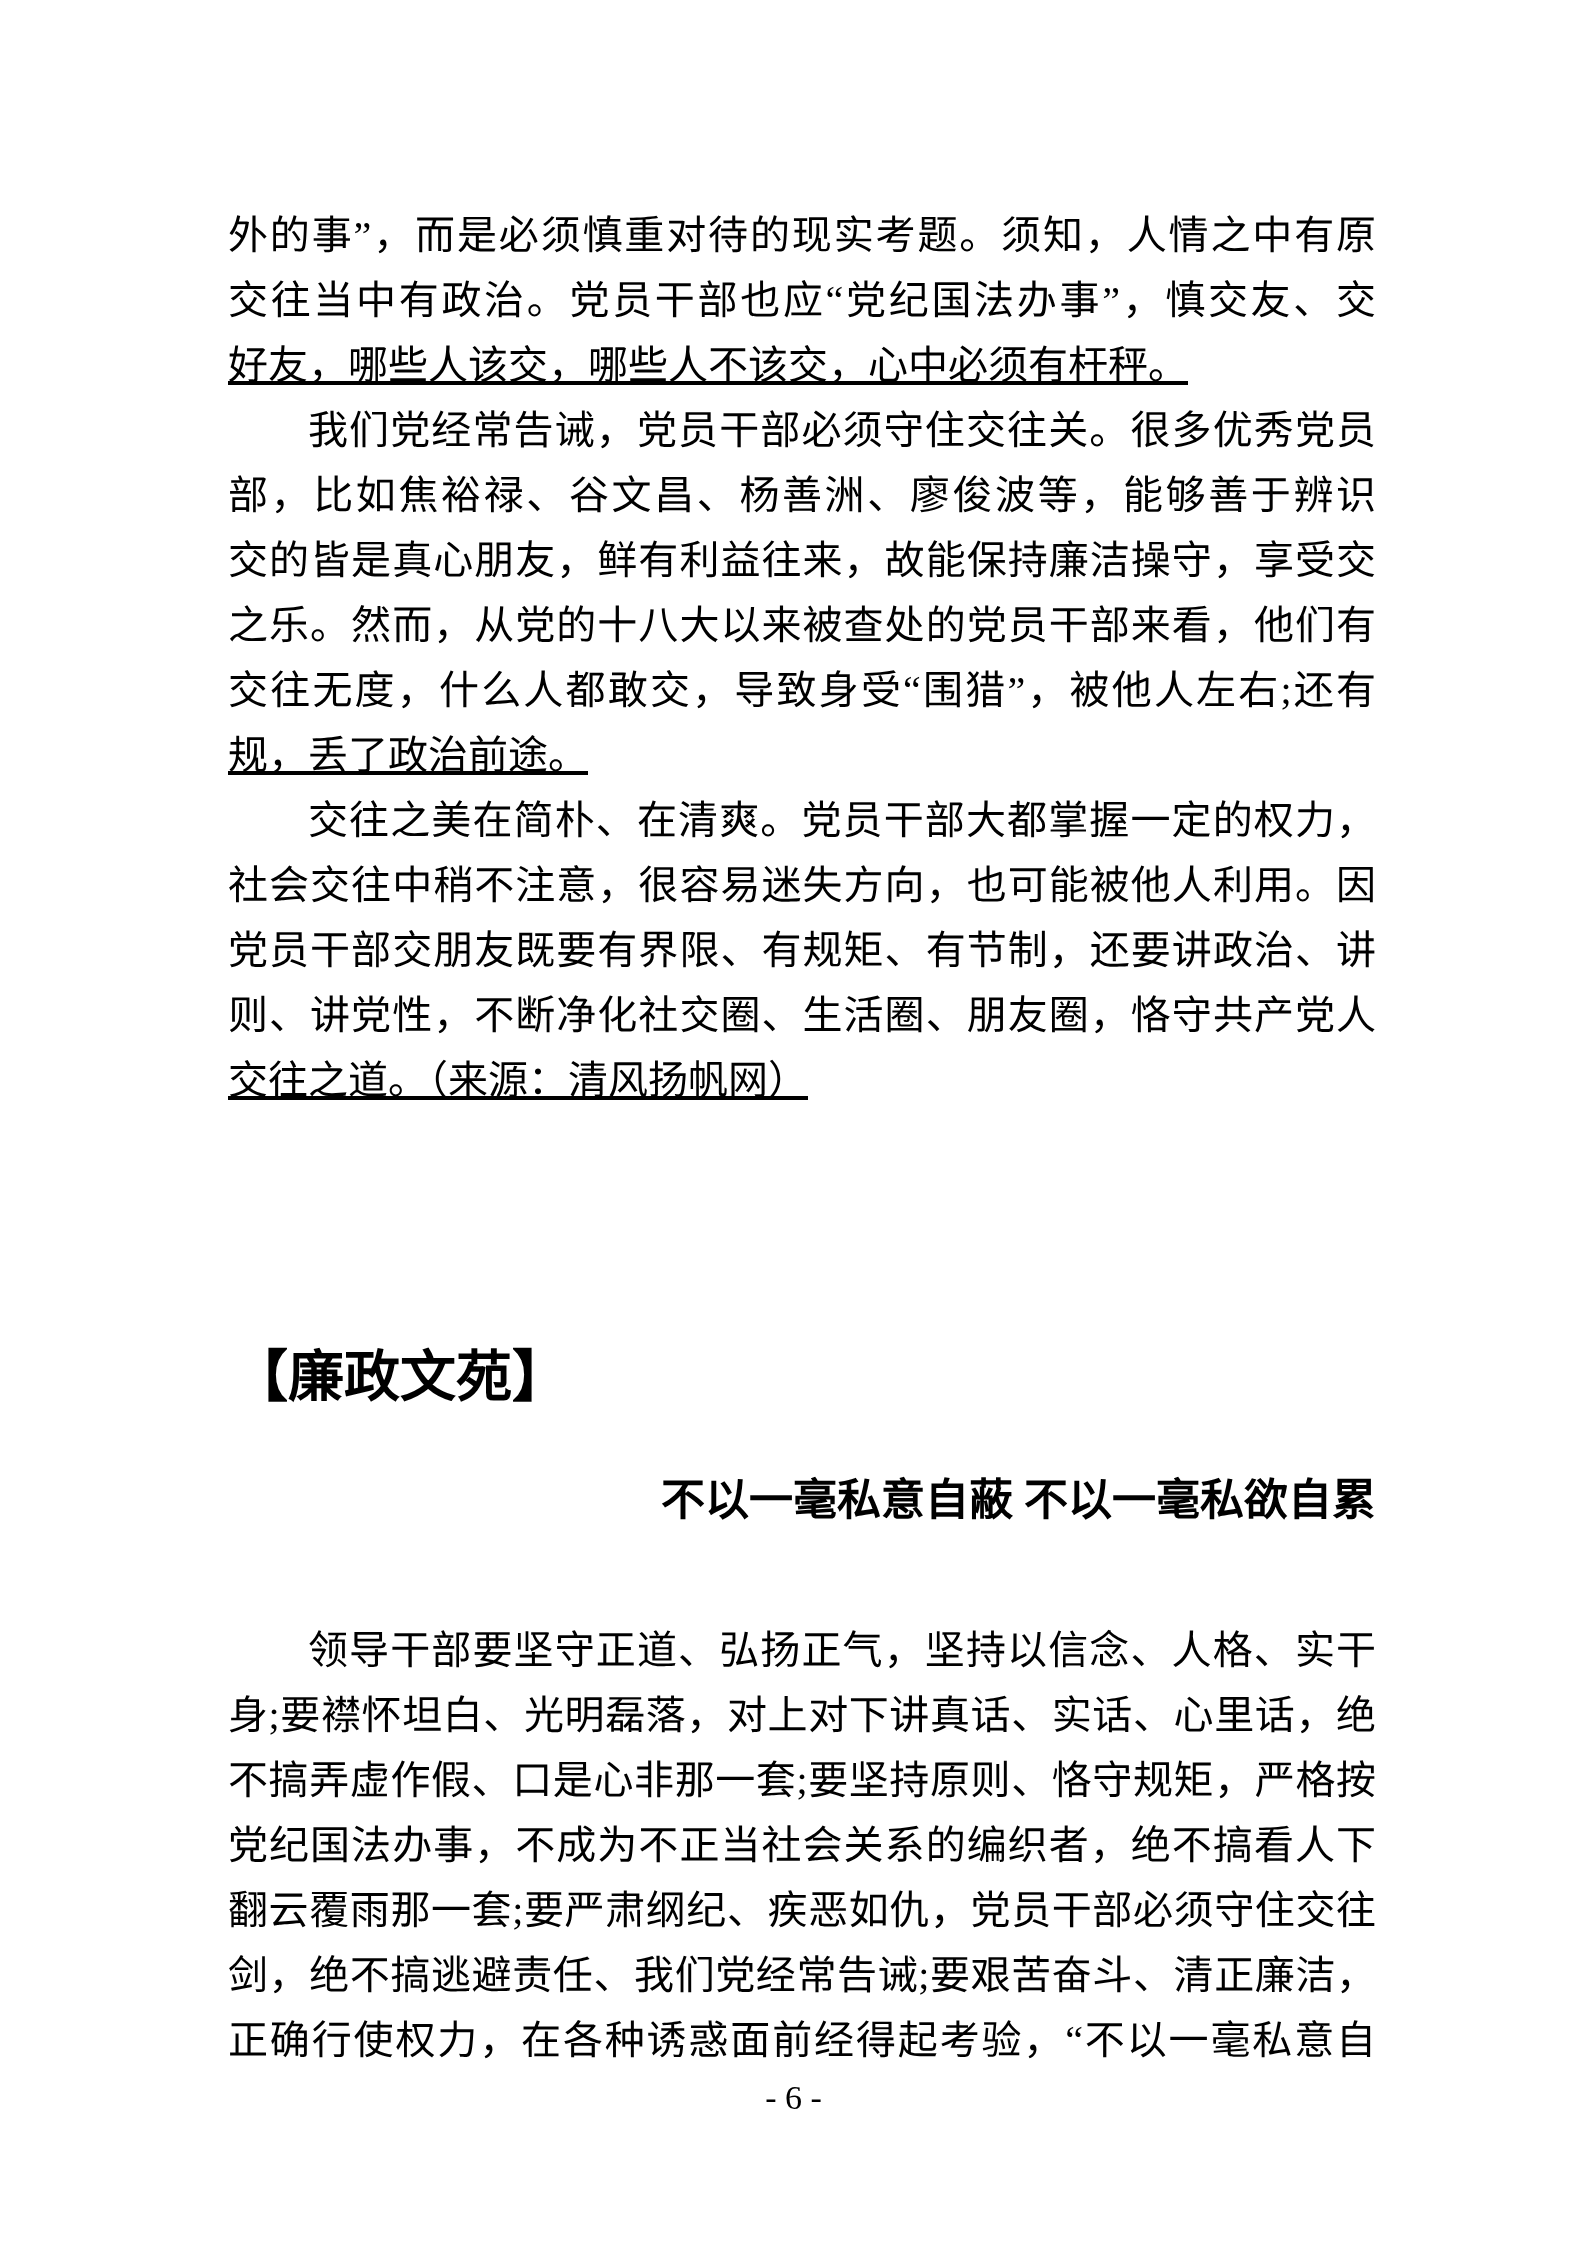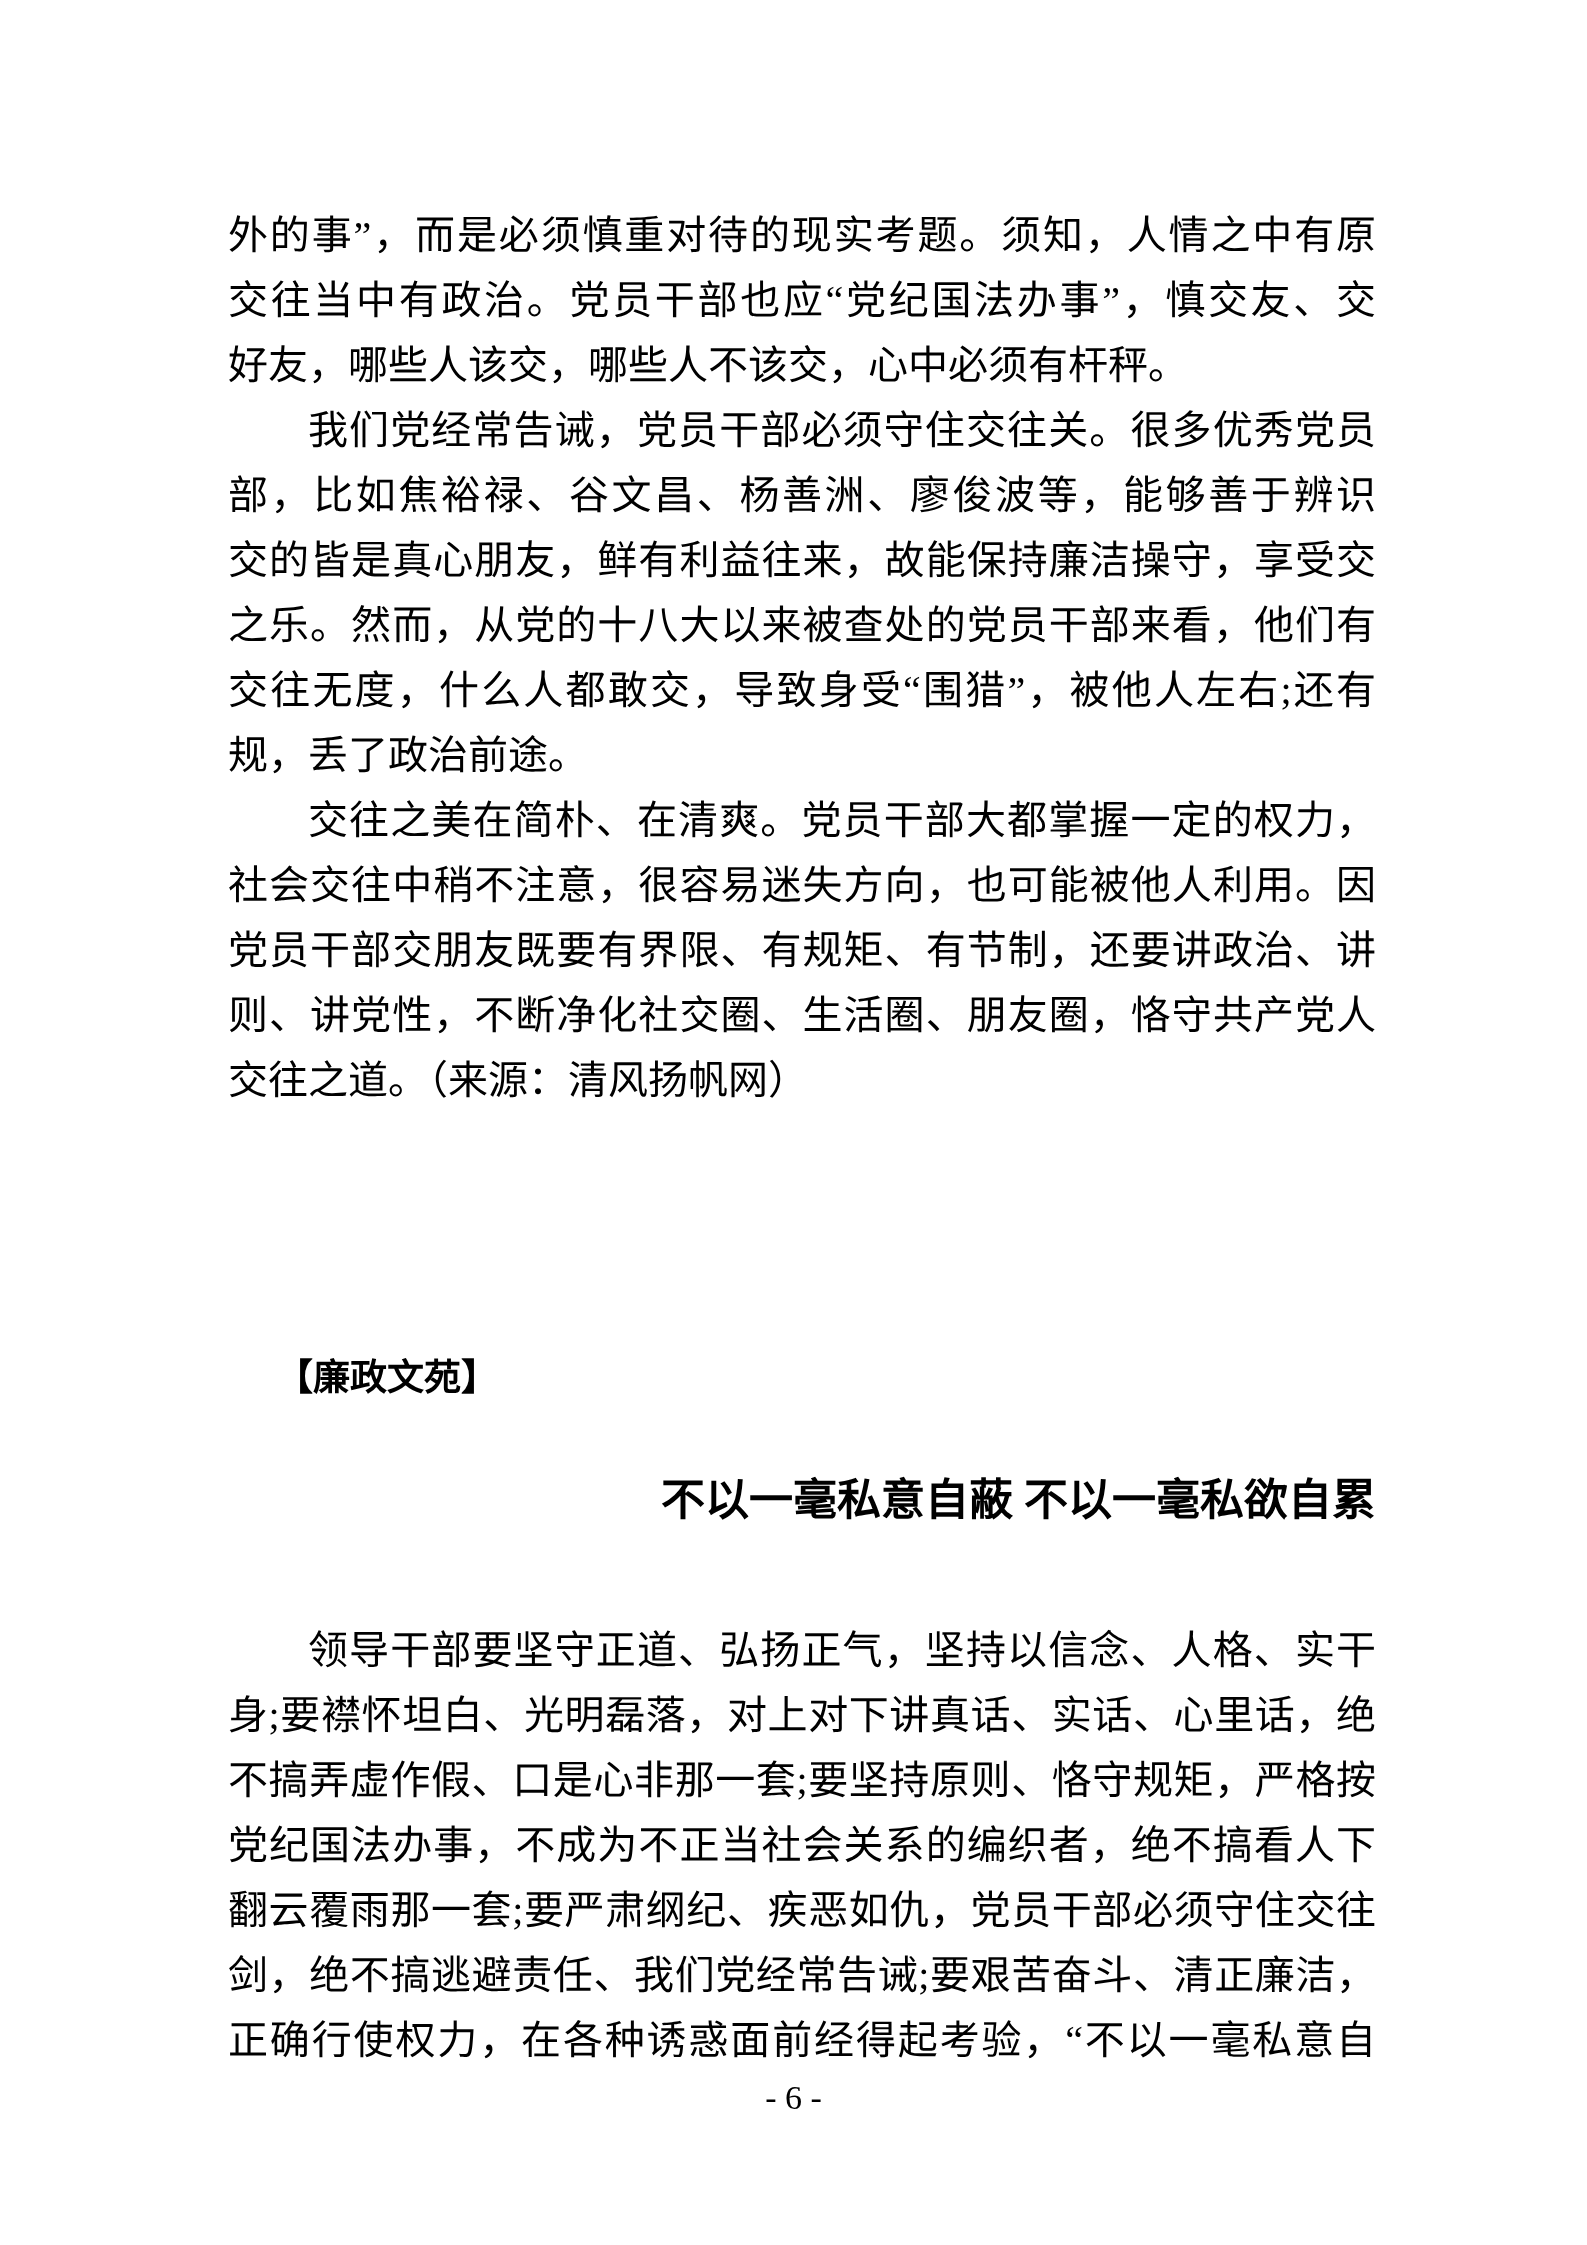--- a/index.html
+++ b/index.html
@@ -21,32 +21,32 @@
     font-size:40px;
     line-height:65px;
     height:65px;
     text-align:justify;
     text-align-last:justify;
     text-justify:inter-character;
     overflow:hidden;
   }
   .tline.end{
     text-align-last:left;
+    text-decoration:underline;
   }
   .tline.indent{
     text-indent:80px;
   }
   .section-header{
     position:absolute;
     left:232px;
     top:1345px;
-    font-size:37px;
+    font-size:56px;
     line-height:65px;
     font-weight:bold;
-    margin-left:44px;
   }
   .article-title{
     position:absolute;
     left:228px;
     top:1466px;
     width:1148px;
     text-align:right;
     font-size:44px;
     line-height:70px;
     font-weight:bold;

